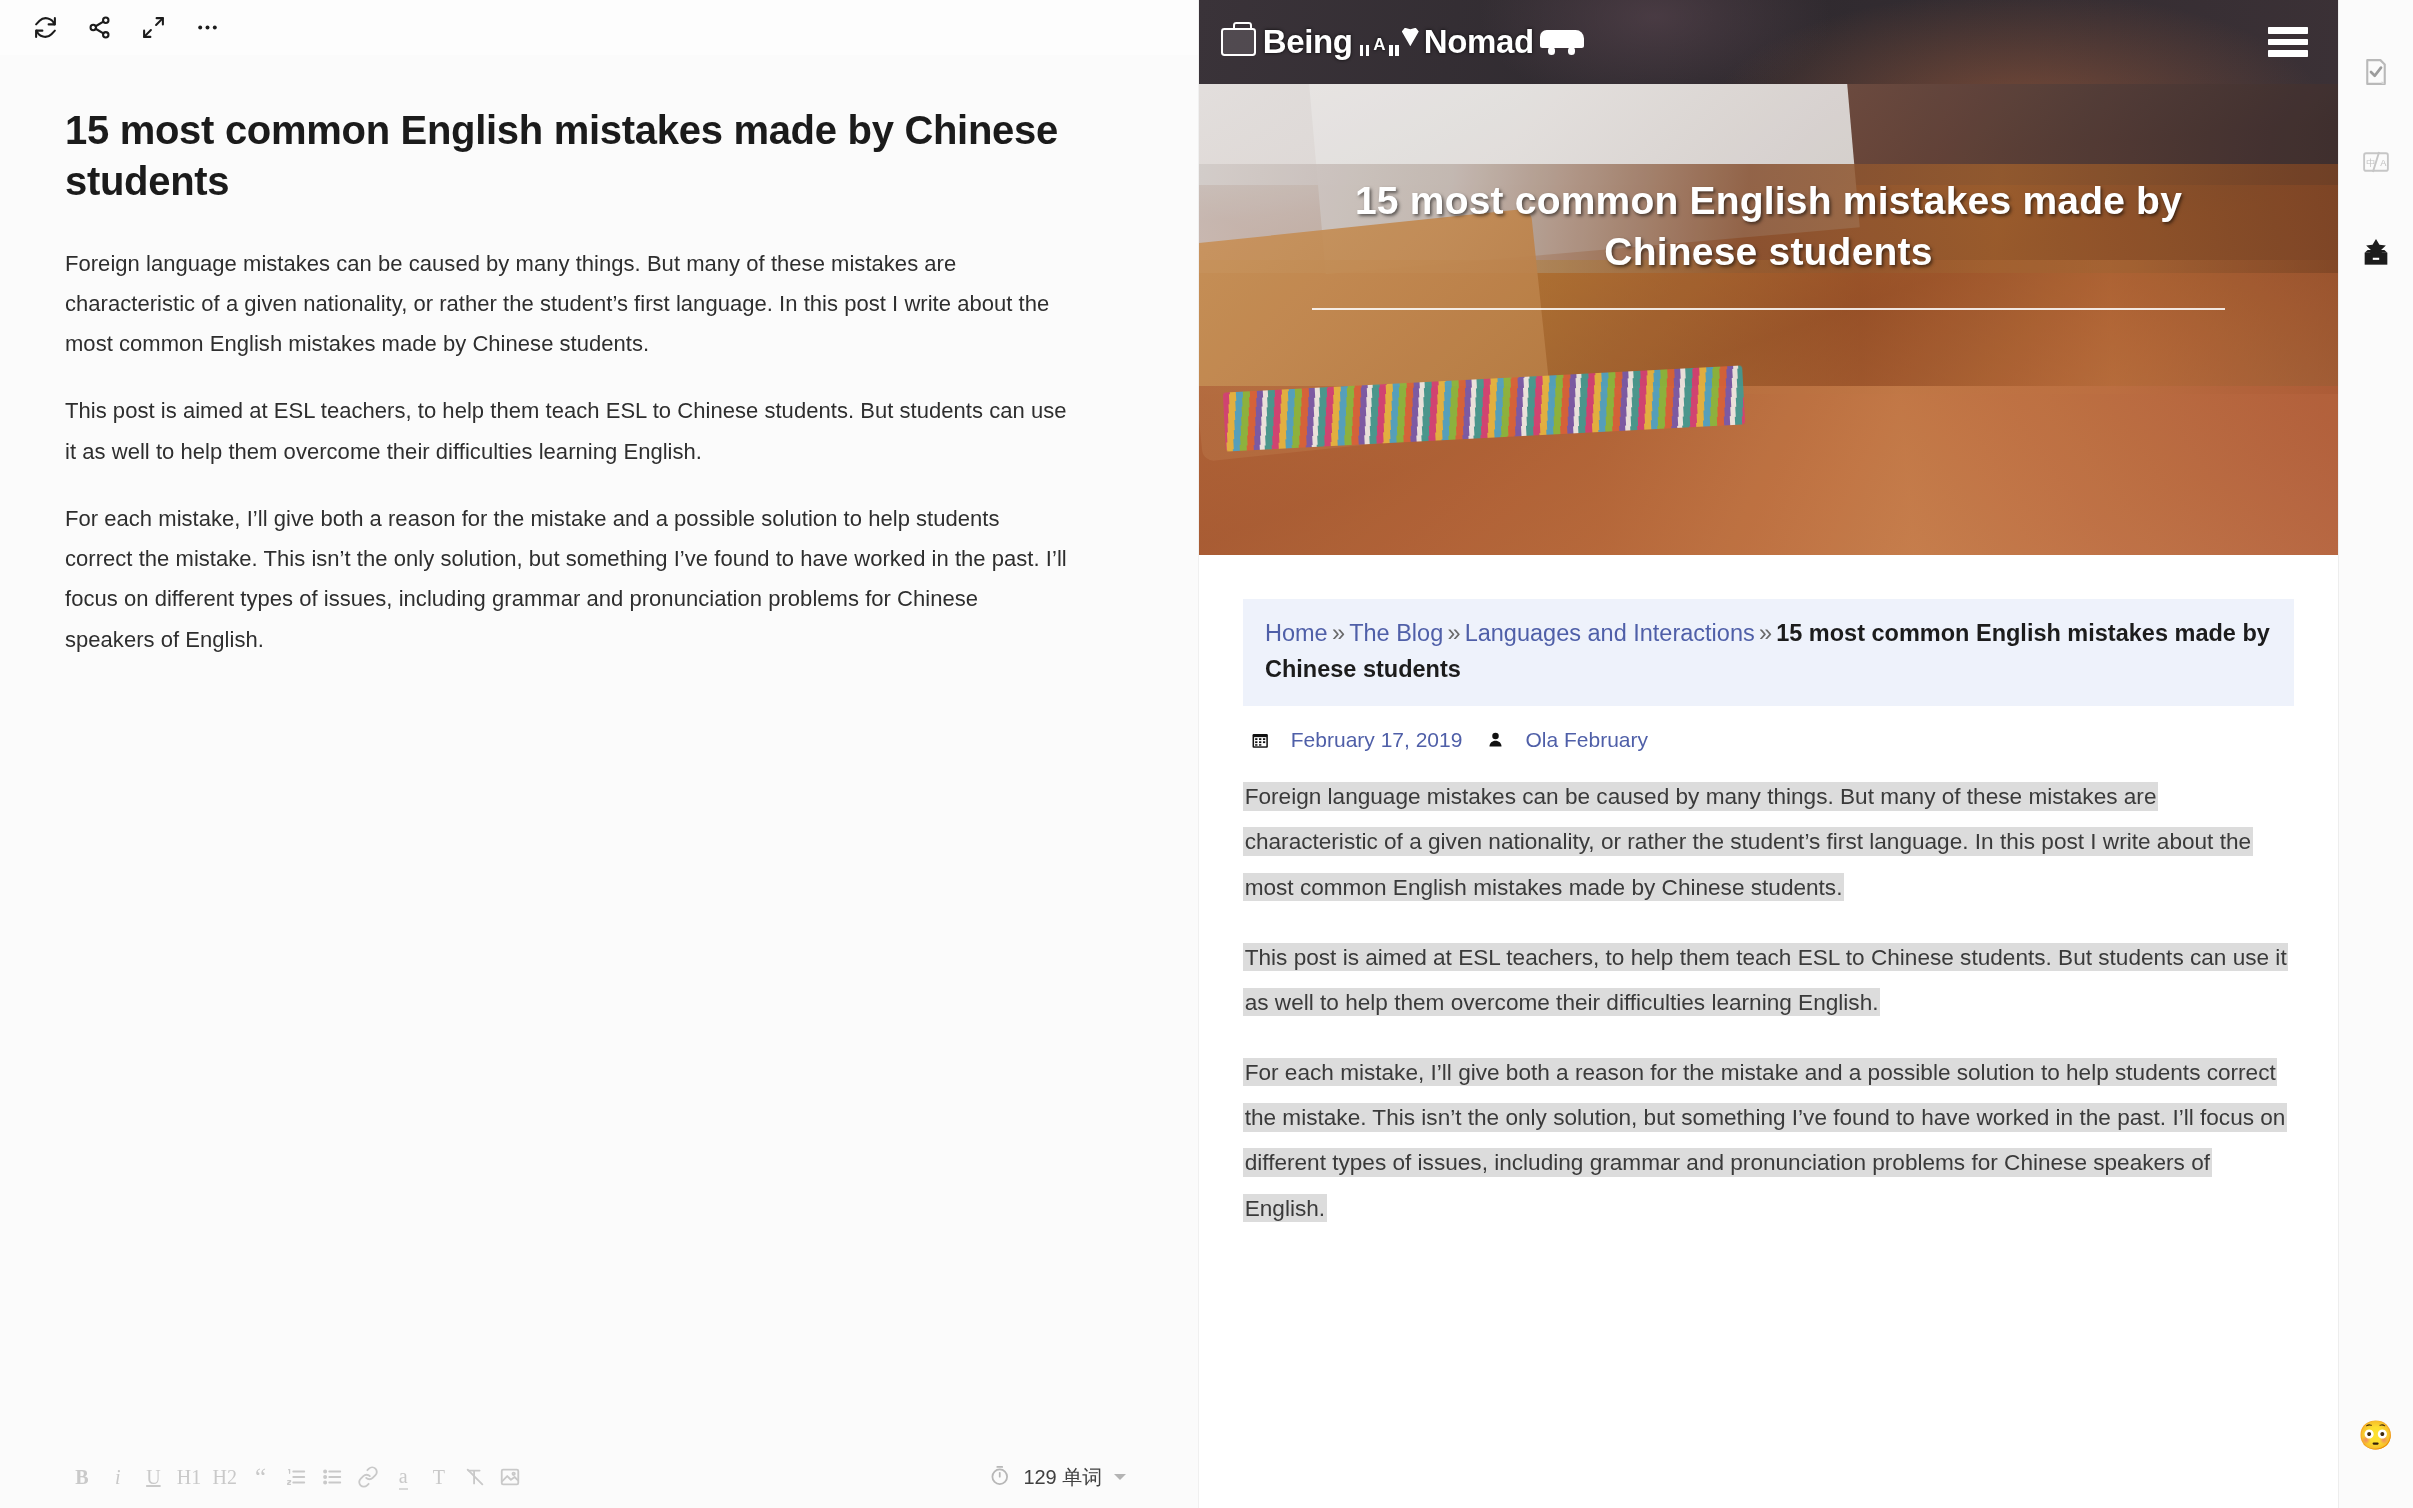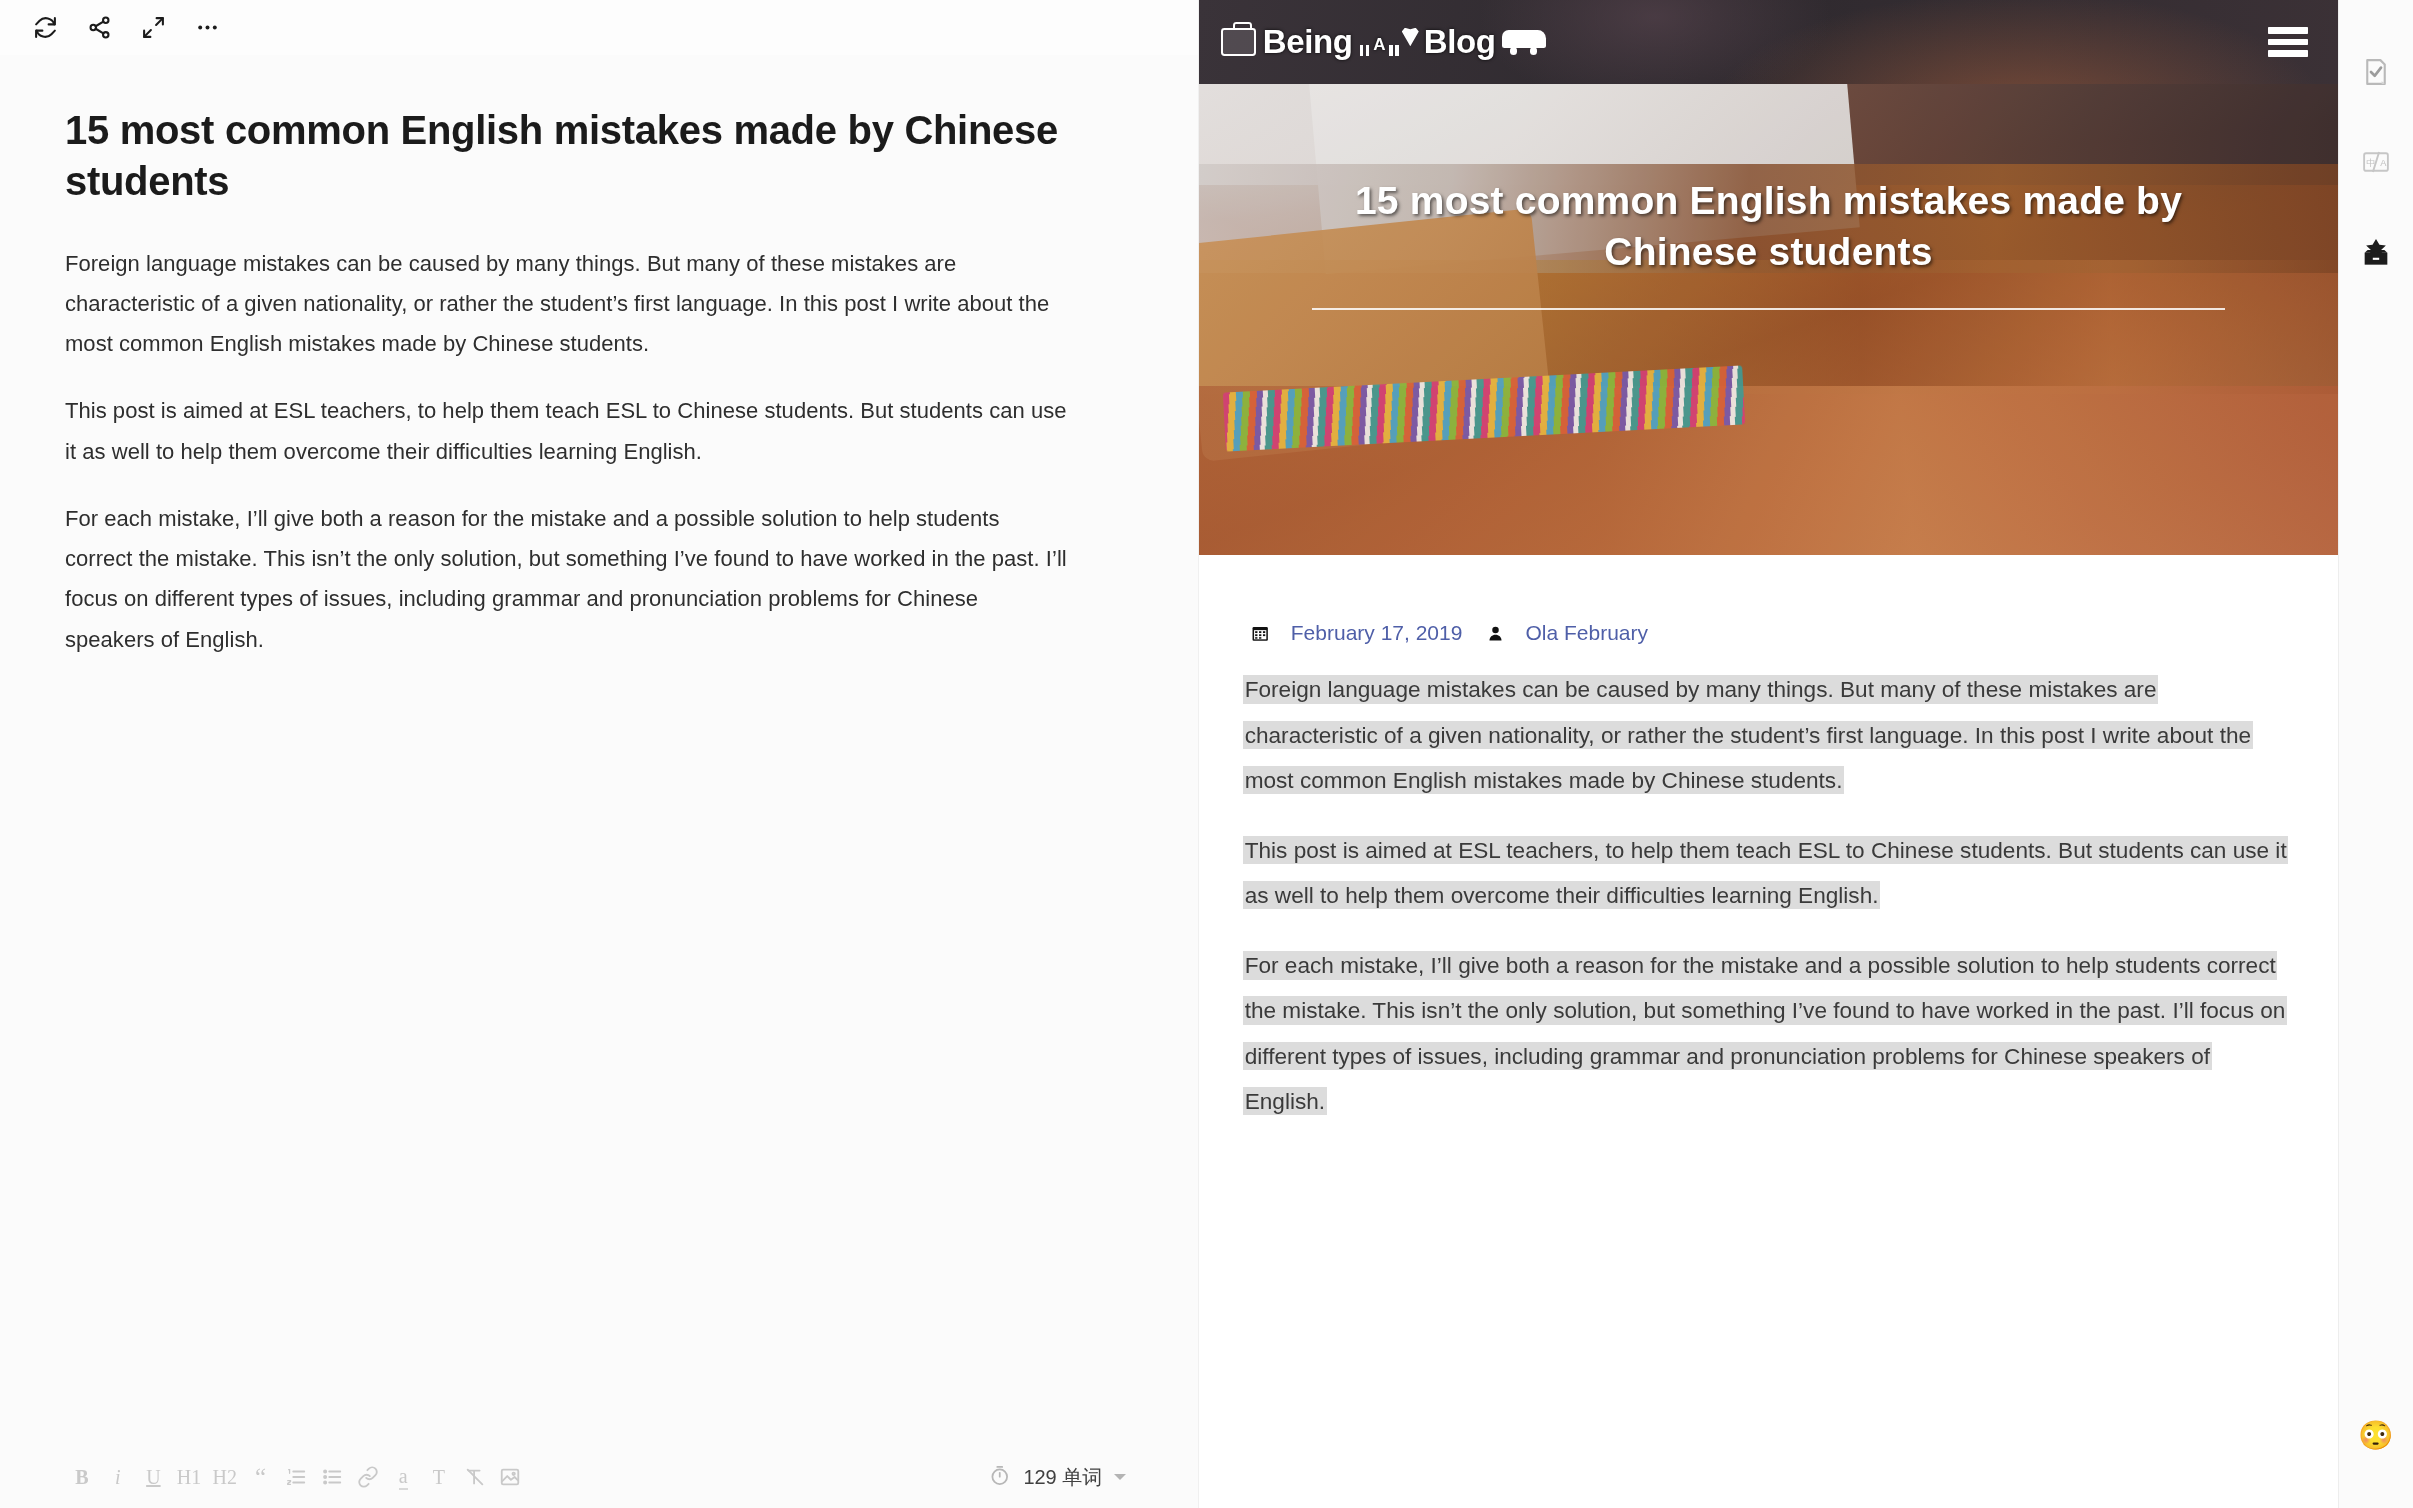--- a/index.html
+++ b/index.html
@@ -468,21 +468,21 @@
                 <i></i>
                 <i></i>
               </span></span>
           <span class="logo-a">A</span>
           <span class="p-fig"><span class="p-head"></span><span class="p-body"></span><span class="p-legs">
                 <i></i>
                 <i></i>
               </span></span>
           <span class="logo-fan"></span>
         </span>
-        <span>Blog</span>
+        <span>Nomad</span>
         <span class="logo-van"></span>
       </div>
       <div class="hamburger">
           <i></i>
           <i></i>
           <i></i>
         </div>
     </header>
 
     <div class="hero">
@@ -495,20 +495,23 @@
       <div class="hero-pencils"></div>
       <div class="hero-overlay"></div>
       <div class="hero-text">
         <div class="hero-title">15 most common English mistakes made by Chinese students</div>
         <div class="hero-rule"></div>
       </div>
     </div>
 
     <div class="article">
 
+      <nav class="breadcrumb">
+        <a>Home</a><span class="sep">»</span><a>The Blog</a><span class="sep">»</span><a>Languages and Interactions</a><span class="sep">»</span><span class="current">15 most common English mistakes made by Chinese students</span>
+      </nav>
 
       <div class="meta">
         <span class="mi">
           <span>
             <svg width="18.4" height="18.4" viewBox="0 0 24 24" fill="#111">
               <rect x="2" y="4" width="20" height="18" rx="1.5"></rect>
               <rect x="4" y="8" width="16" height="12" fill="#fff"></rect>
               <rect x="5.4" y="9.4" width="3" height="2.4" fill="#111"></rect>
               <rect x="10.5" y="9.4" width="3" height="2.4" fill="#111"></rect>
               <rect x="15.6" y="9.4" width="3" height="2.4" fill="#111"></rect>

